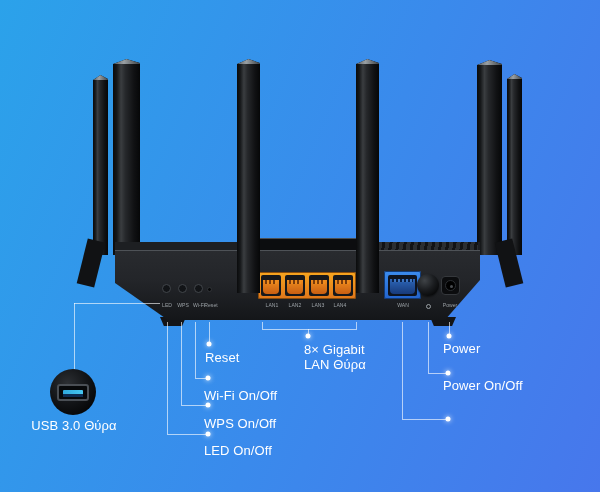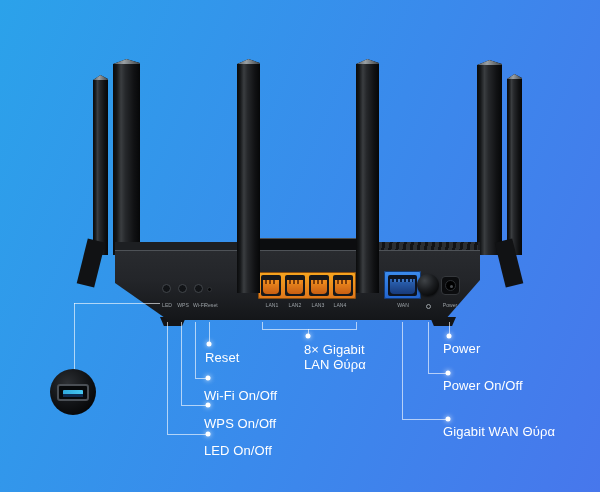--- a/index.html
+++ b/index.html
@@ -151,20 +151,21 @@
   </div>
   <span class="pl" style="left:450px;top:303px;">Power</span>
 
   <div class="cl" style="left:74px;top:303px;width:86px;height:1px;"></div>
   <div class="cl" style="left:74px;top:303px;width:1px;height:66px;"></div>
   <div class="usbcircle" style="left:50px;top:369px;width:46px;height:46px;"></div>
   <div class="usb-outer" style="left:57px;top:384px;width:32px;height:17px;">
     <div class="usb-tongue"></div>
     <div class="usb-lower"></div>
   </div>
+  <div class="lbl center" style="left:74px;top:418px;">USB 3.0 Θύρα</div>
 
   <div class="cl" style="left:209px;top:322px;width:1px;height:20px;"></div>
   <div class="dot" style="left:209px;top:344px;"></div>
   <div class="lbl" style="left:205px;top:350px;">Reset</div>
 
   <div class="cl" style="left:195px;top:322px;width:1px;height:56px;"></div>
   <div class="cl" style="left:195px;top:378px;width:11px;height:1px;"></div>
   <div class="dot" style="left:208px;top:378px;"></div>
   <div class="lbl" style="left:204px;top:388px;">Wi-Fi On/Off</div>
 
@@ -191,15 +192,14 @@
   <div class="lbl" style="left:443px;top:341px;">Power</div>
 
   <div class="cl" style="left:428px;top:322px;width:1px;height:51px;"></div>
   <div class="cl" style="left:428px;top:373px;width:18px;height:1px;"></div>
   <div class="dot" style="left:448px;top:373px;"></div>
   <div class="lbl" style="left:443px;top:378px;text-align:center;">Power On/Off</div>
 
   <div class="cl" style="left:402px;top:322px;width:1px;height:97px;"></div>
   <div class="cl" style="left:402px;top:419px;width:44px;height:1px;"></div>
   <div class="dot" style="left:448px;top:419px;"></div>
-  <div class="lbl" style="left:443px;top:424px;">Gigabit WAN Θύρα</div>
 
 </div>
 
 </body></html>

